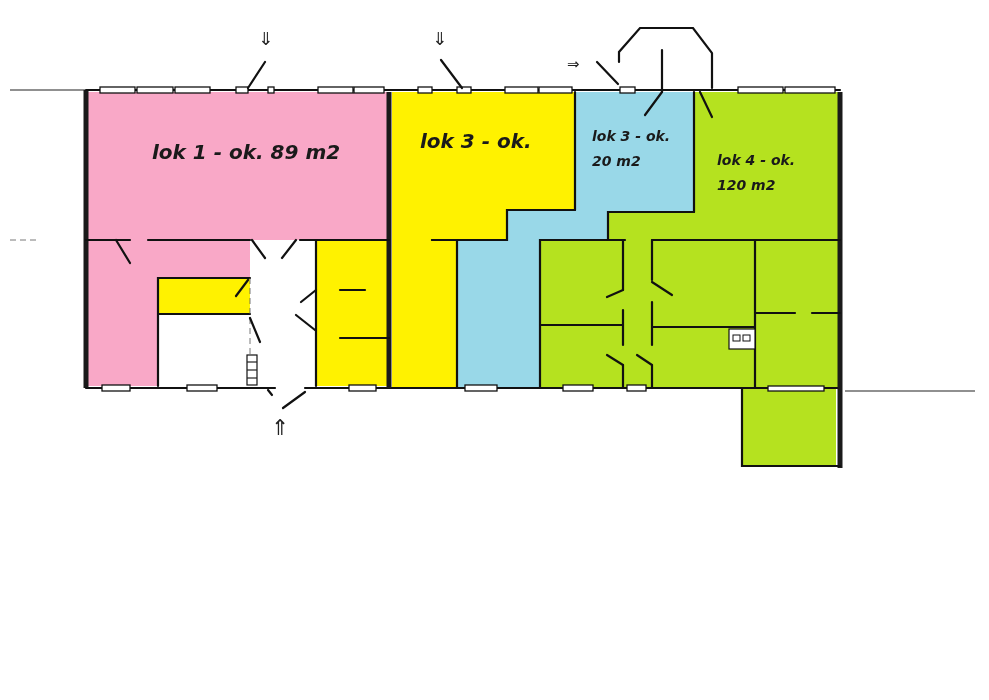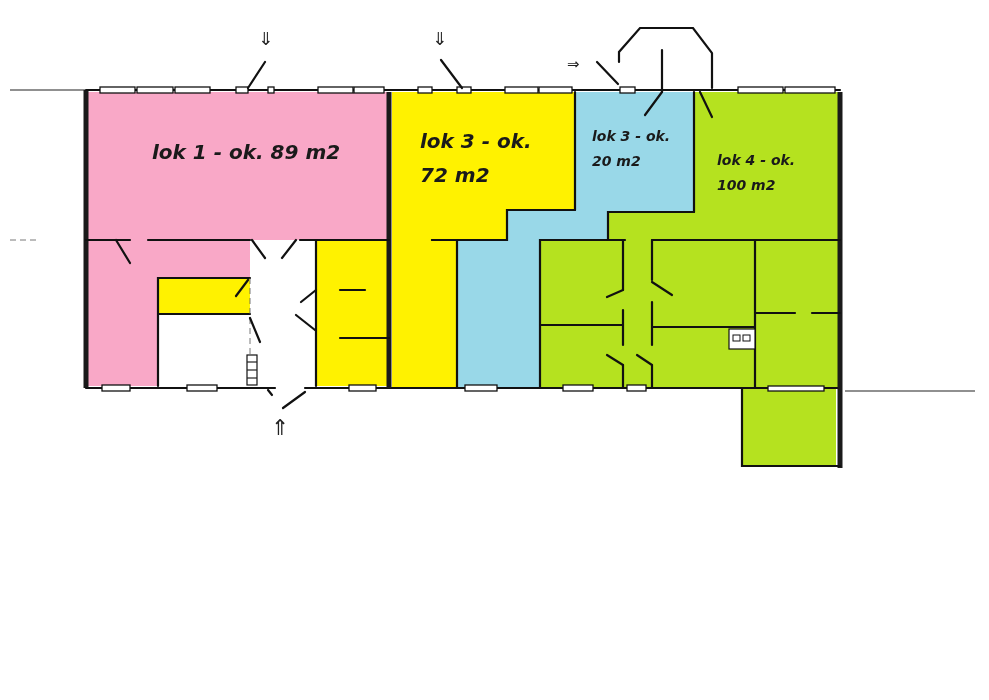--- a/index.html
+++ b/index.html
@@ -152,22 +152,21 @@
 <div class="arrow" style="left:258px;top:28px;">⇓</div>
 <div class="arrow" style="left:432px;top:28px;">⇓</div>
 <div class="arrow" style="left:567px;top:55px;font-size:15px;">⇒</div>
 <div class="arrow" style="left:271px;top:415px;font-size:22px;">⇑</div>
 
 <div class="label l1">
   <span>lok 1 - ok. 89 m2</span>
 </div>
 <div class="label l2">
   <div>lok 3 - ok.</div>
-  <div>72 m2</div>
 </div>
 <div class="label l3">
   <div>lok 3 - ok.</div>
   <div>20 m2</div>
 </div>
 <div class="label l4">
   <div>lok 4 - ok.</div>
-  <div>100 m2</div>
+  <div>120 m2</div>
 </div>
 
 </body></html>

